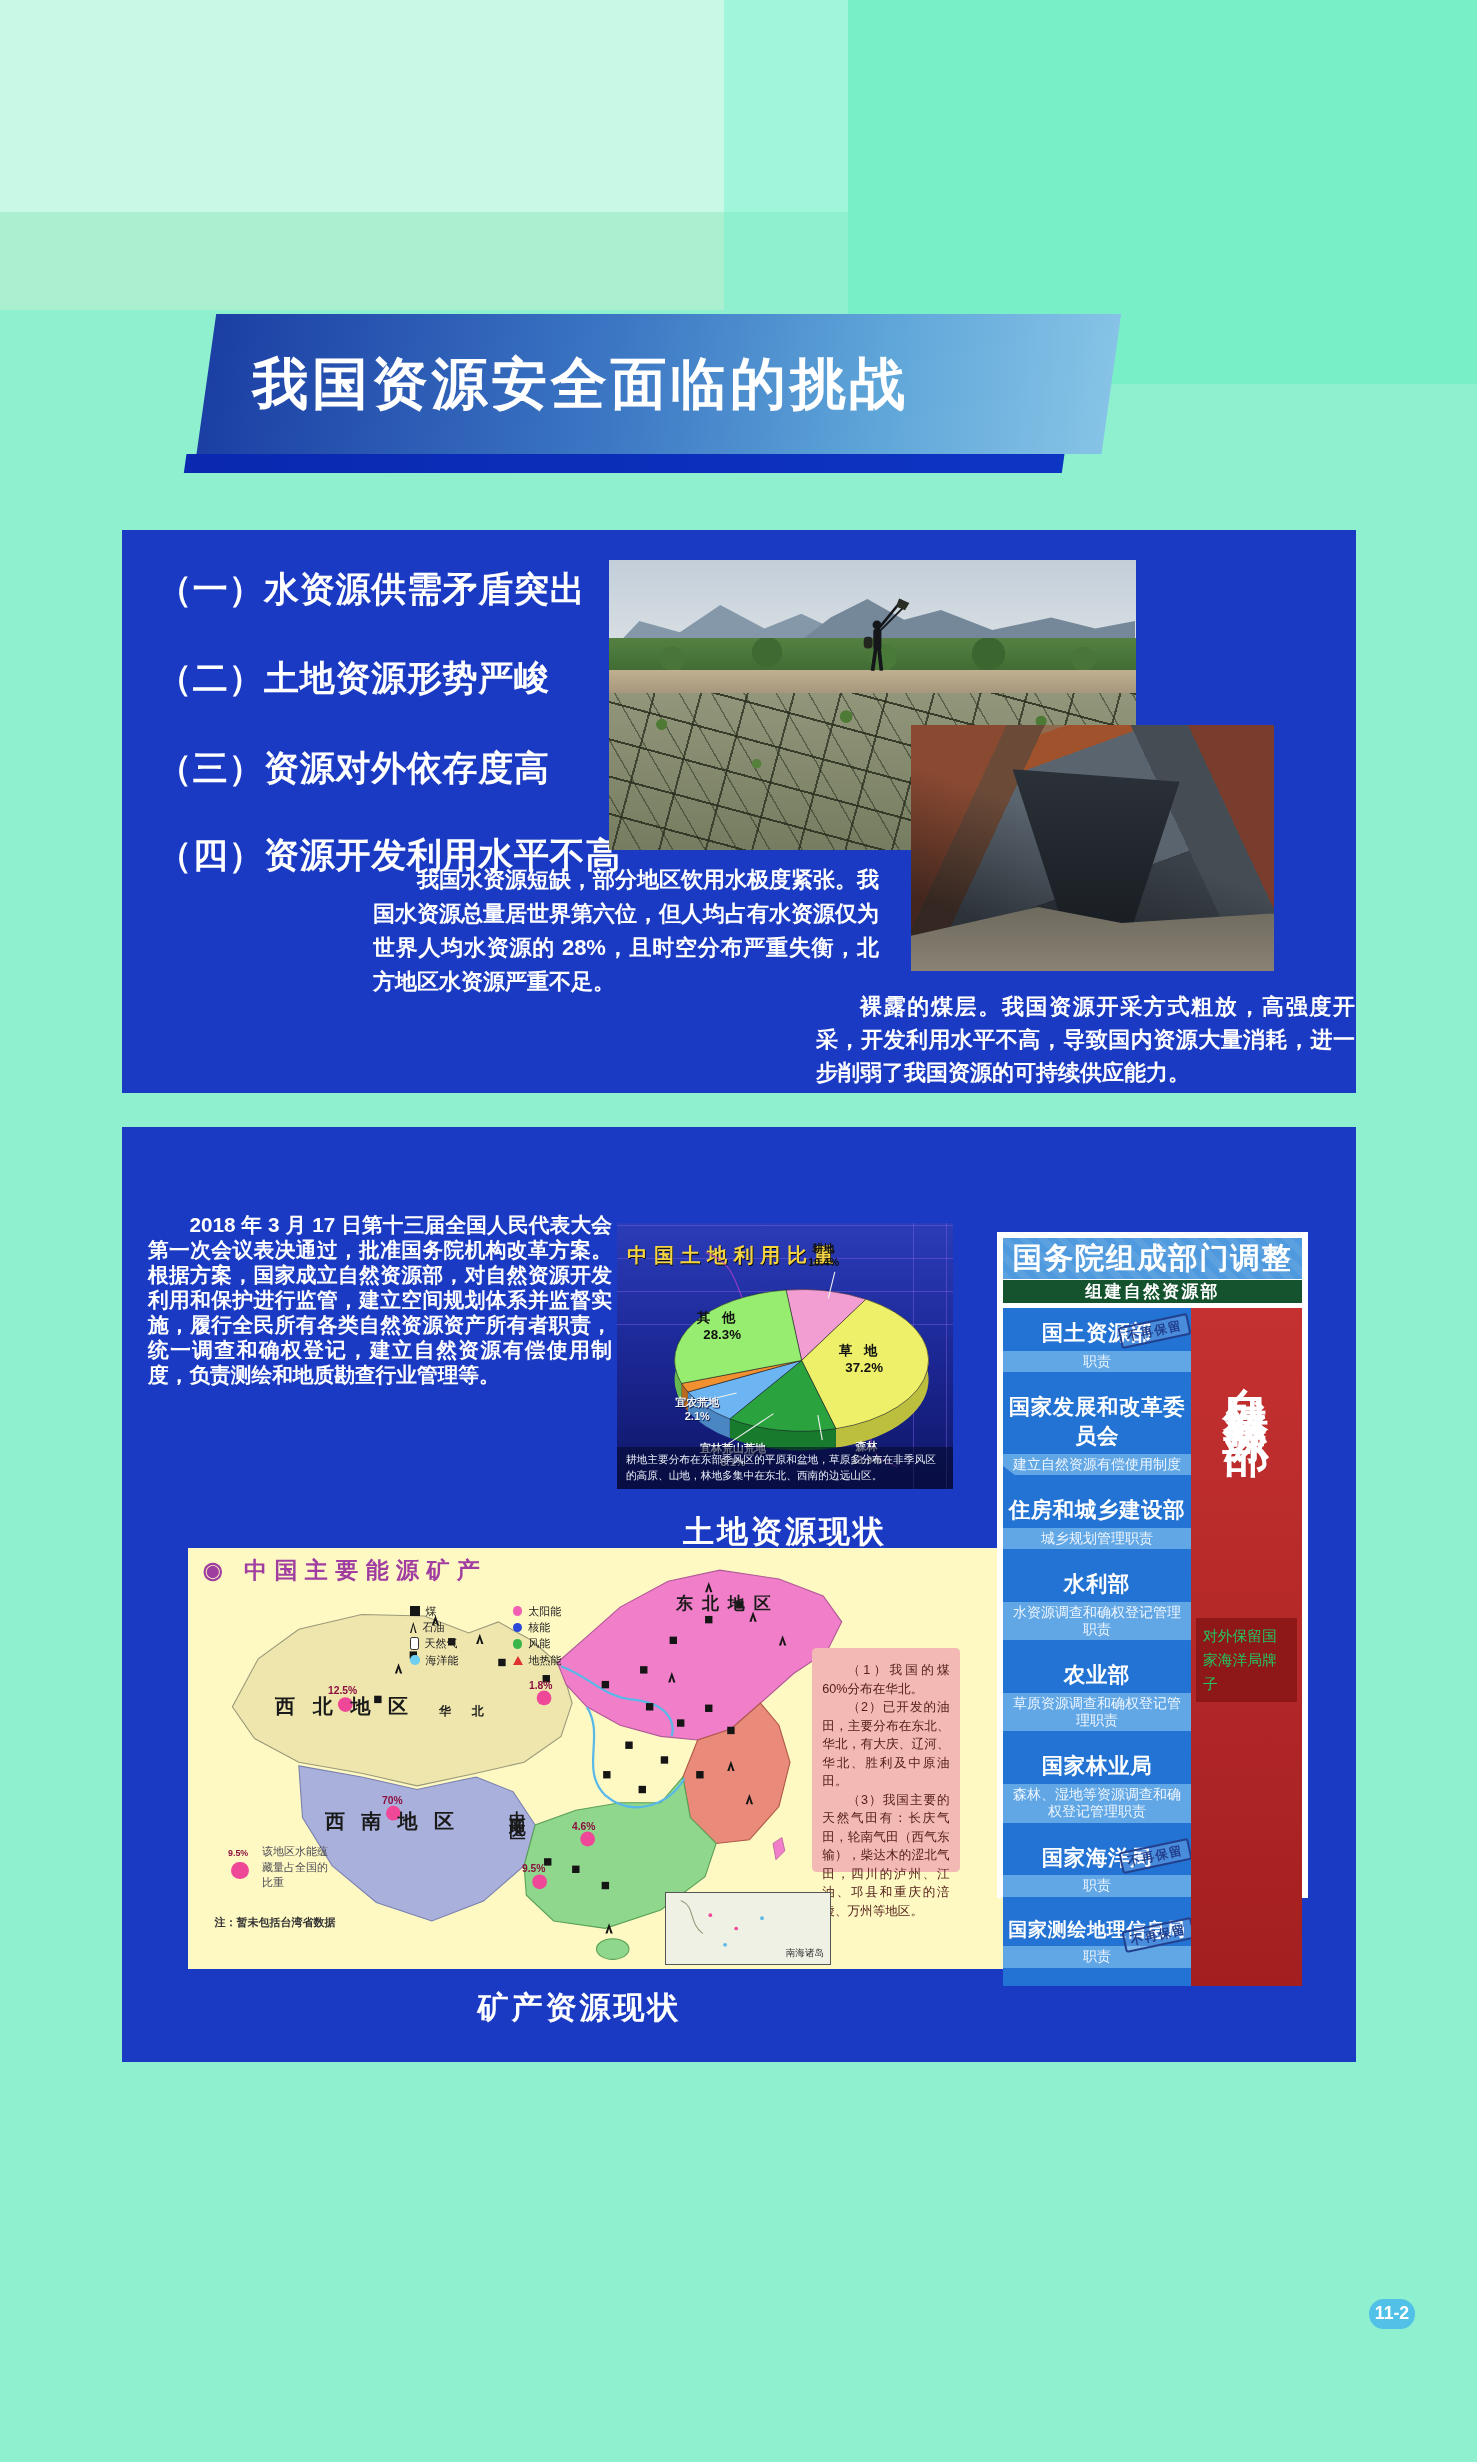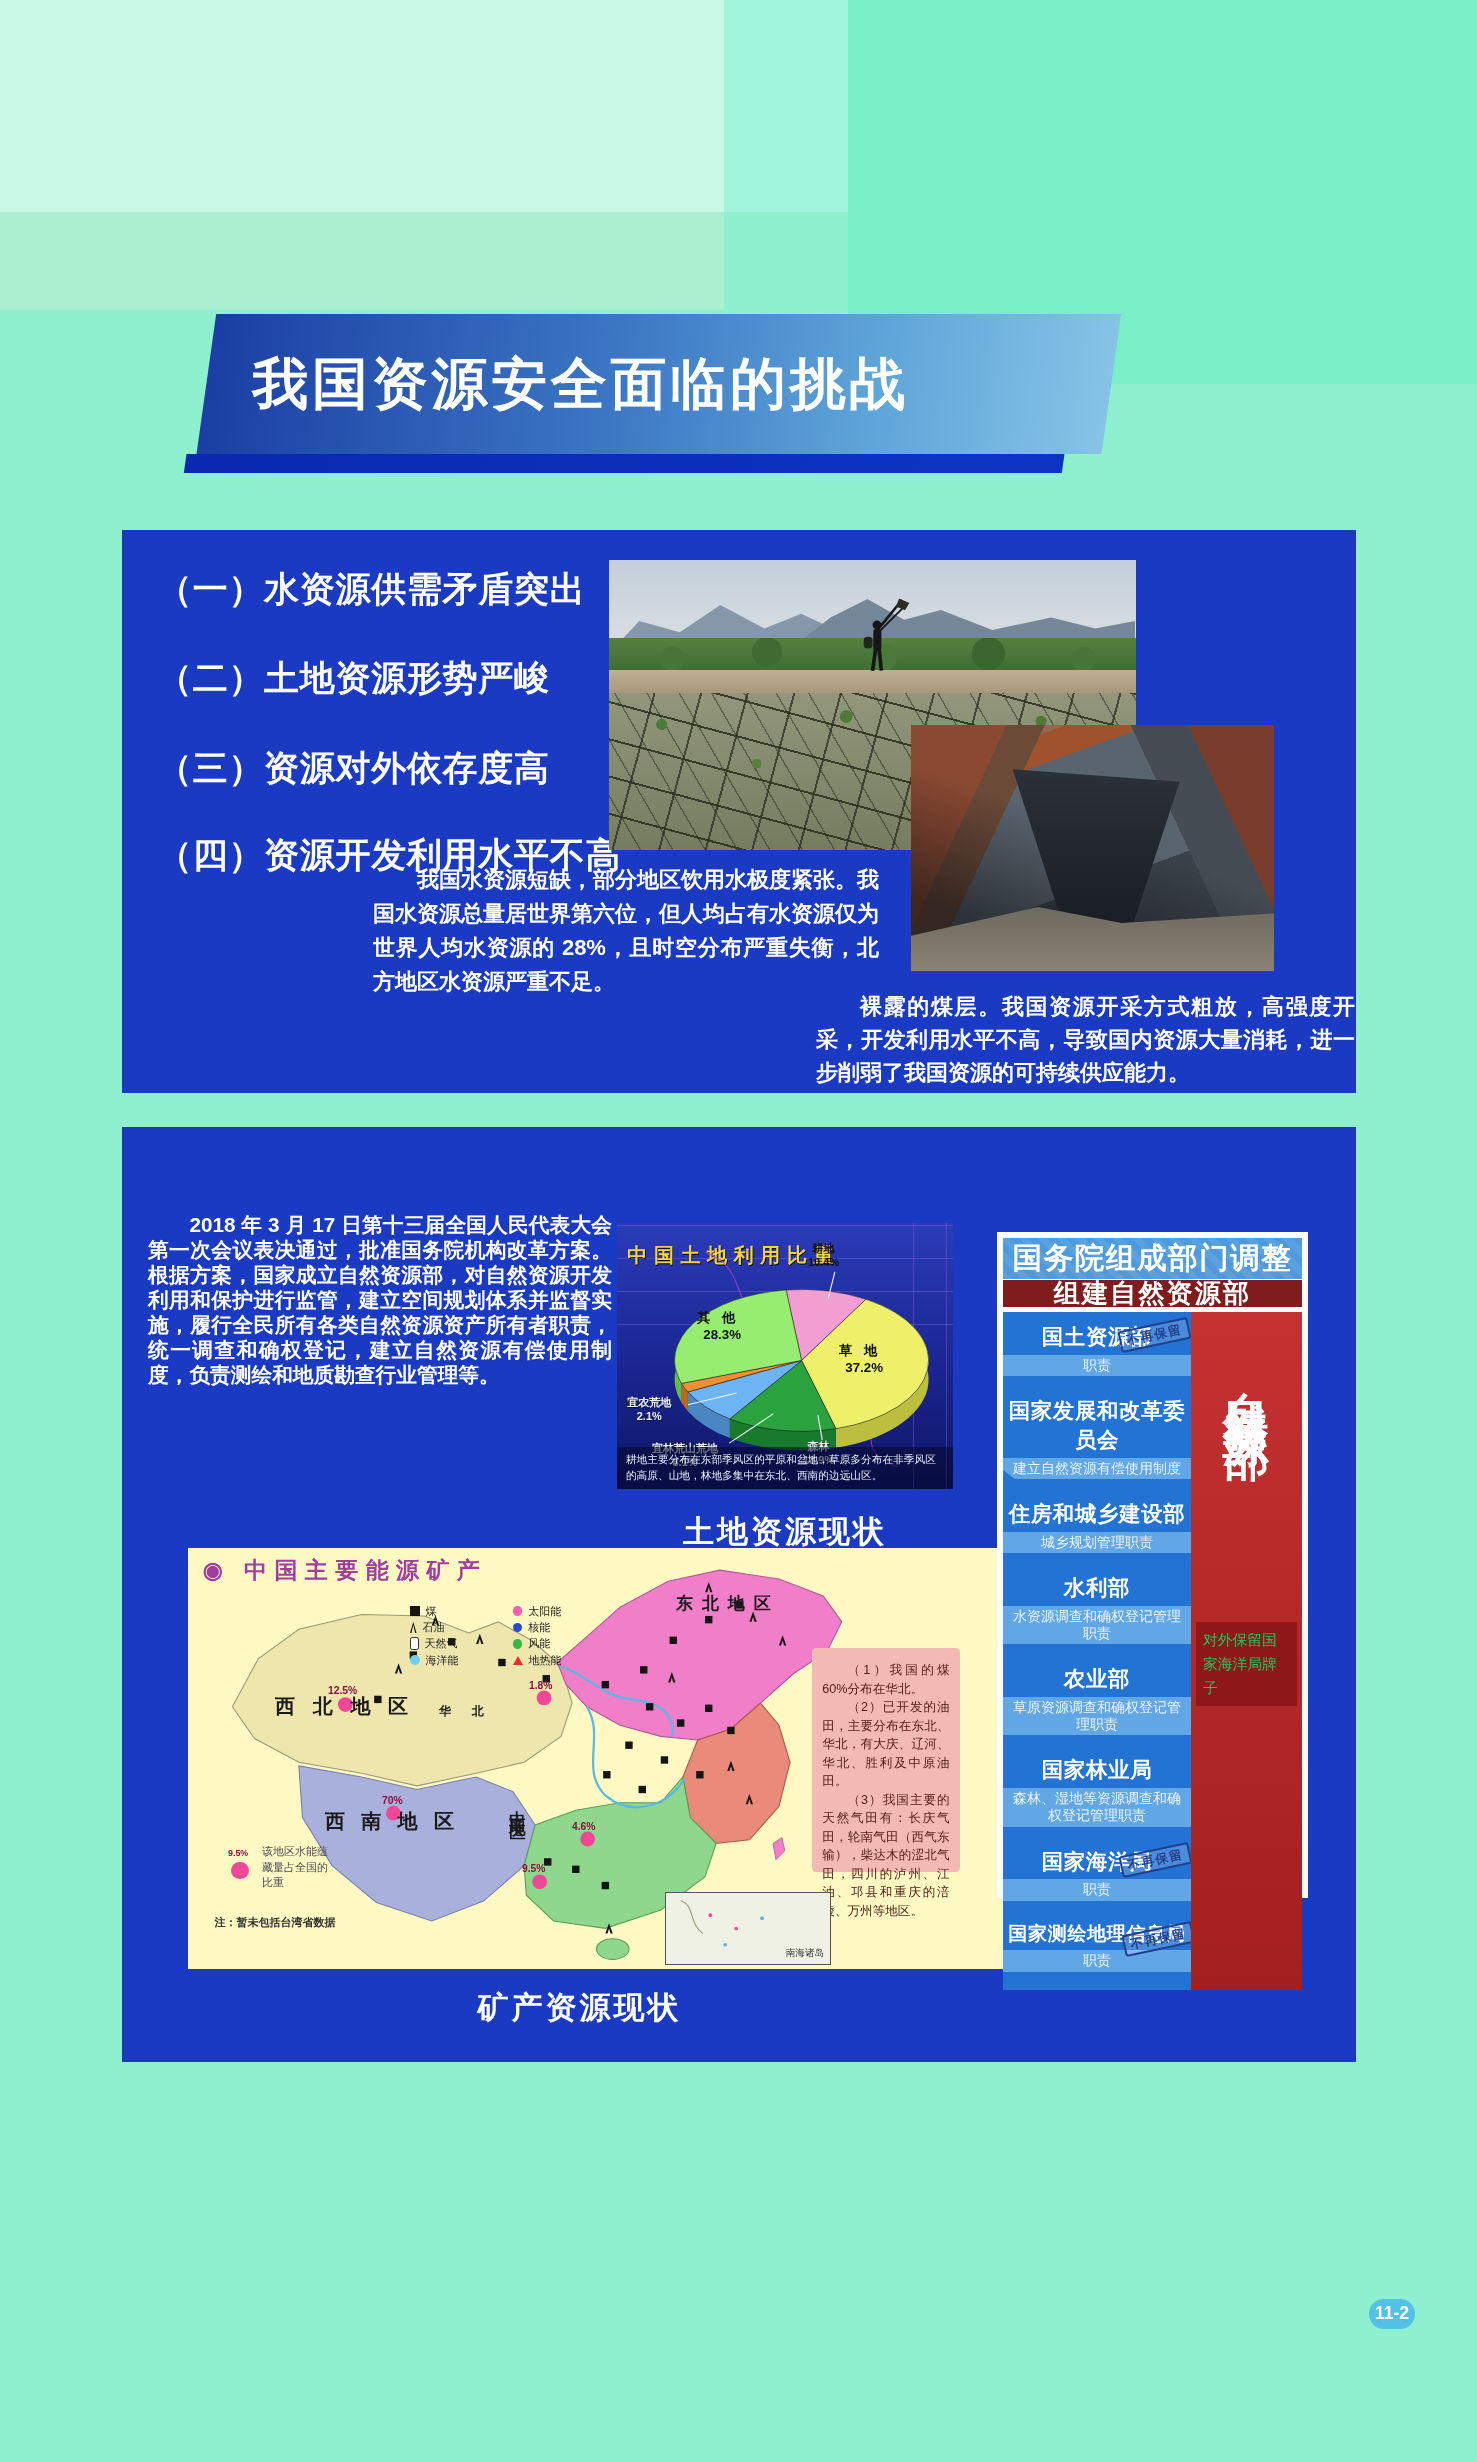--- a/index.html
+++ b/index.html
@@ -70,21 +70,21 @@
   
   #pie-box{left:617px;top:1223px;width:336px;height:266px;overflow:hidden;
       background:
         repeating-linear-gradient(0deg,transparent 0 32.5px,rgba(125,95,225,.45) 32.5px 33px),
         repeating-linear-gradient(90deg,transparent 0 32.5px,rgba(125,95,225,.45) 32.5px 33px),
         linear-gradient(180deg,#2b3cb8 0%,#1a2590 55%,#0e1664 100%);}
   #pie-title{position:absolute;left:10.3px;top:7.4px;color:#f5d442;font-size:20px;
       font-weight:bold;letter-spacing:6.6px;text-shadow:0.7px 0.7px 0 #000;margin-top:12px;}
   .pie-lab{position:absolute;font-weight:bold;text-align:center;line-height:1.25;}
   .pie-lab.dark{color:#101010;}
-  .pie-lab.light{color:#f2f2f2;text-shadow:0.7px 0.7px 0.7px #00124a;}
+  .pie-lab.light{color:#f2f2f2;text-shadow:0.7px 0.7px 0.7px #00124a;margin-left:48px;}
   #pie-note{position:absolute;left:0;bottom:0;width:100%;box-sizing:border-box;
       padding:5.2px 8.9px 5.9px;background:rgba(4,8,40,.55);color:#e9eef7;
       font-size:10.7px;line-height:15.5px;}
   .caption{position:absolute;color:#fff;font-size:31px;font-weight:bold;letter-spacing:3px;
       text-align:center;}
   
   #map-box{left:188px;top:1548px;width:783px;height:421px;background:#fef9c3;overflow:hidden;padding-left:32px;}
   #map-title{position:absolute;left:14.8px;top:7.4px;color:#a03da0;font-size:23px;font-weight:bold;
       letter-spacing:7.4px;}
   #map-legend{position:absolute;left:222px;top:55px;display:grid;
@@ -115,21 +115,21 @@
   #inset{position:absolute;left:477px;top:344px;width:164px;height:71px;background:#eef1e4;
       border:1.5px solid #555;}
   #inset .lbl{position:absolute;right:5.9px;bottom:3.7px;font-size:9.6px;color:#333;}
   
   #reorg{left:997px;top:1232px;width:311px;height:666px;background:#fff;
       box-sizing:border-box;padding:5.9px;display:flex;flex-direction:column;}
   #reorg-header{height:89px;background:
       repeating-linear-gradient(45deg,rgba(255,255,255,.07) 0 6.6px,transparent 6.6px 13.3px),#4f9ade;
       color:#fff;font-size:29.6px;font-weight:bold;display:flex;align-items:center;
       justify-content:center;letter-spacing:1.5px;}
-  #reorg-subheader{height:27px;margin-top:1.5px;background:#7f1d1d;color:#fff;font-size:26px;
+  #reorg-subheader{height:27px;margin-top:1.5px;background:#14532d;color:#fff;font-size:17px;
       font-weight:bold;display:flex;align-items:center;justify-content:center;letter-spacing:2.2px;}
   #reorg-body{flex:1;margin-top:4.4px;display:flex;position:relative;}
   #mcol{flex:1;background:#2273d3;padding-top:8.9px;position:relative;}
   .mrow{margin-bottom:18.5px;position:relative;}
   .mname{position:relative;color:#fff;font-size:21.4px;font-weight:bold;text-align:center;
       letter-spacing:0.7px;padding:1.5px 0 3.7px;}
   .mduty{background:#61a6e5;color:#eef6ff;font-size:14px;text-align:center;
       padding:2.2px 4.4px;line-height:17px;}
   .stamp{position:absolute;border:2.2px solid #23408f;border-radius:3px;color:#23408f;
       font-size:12.6px;font-weight:bold;padding:0.7px 5.2px;transform:rotate(-12deg);

